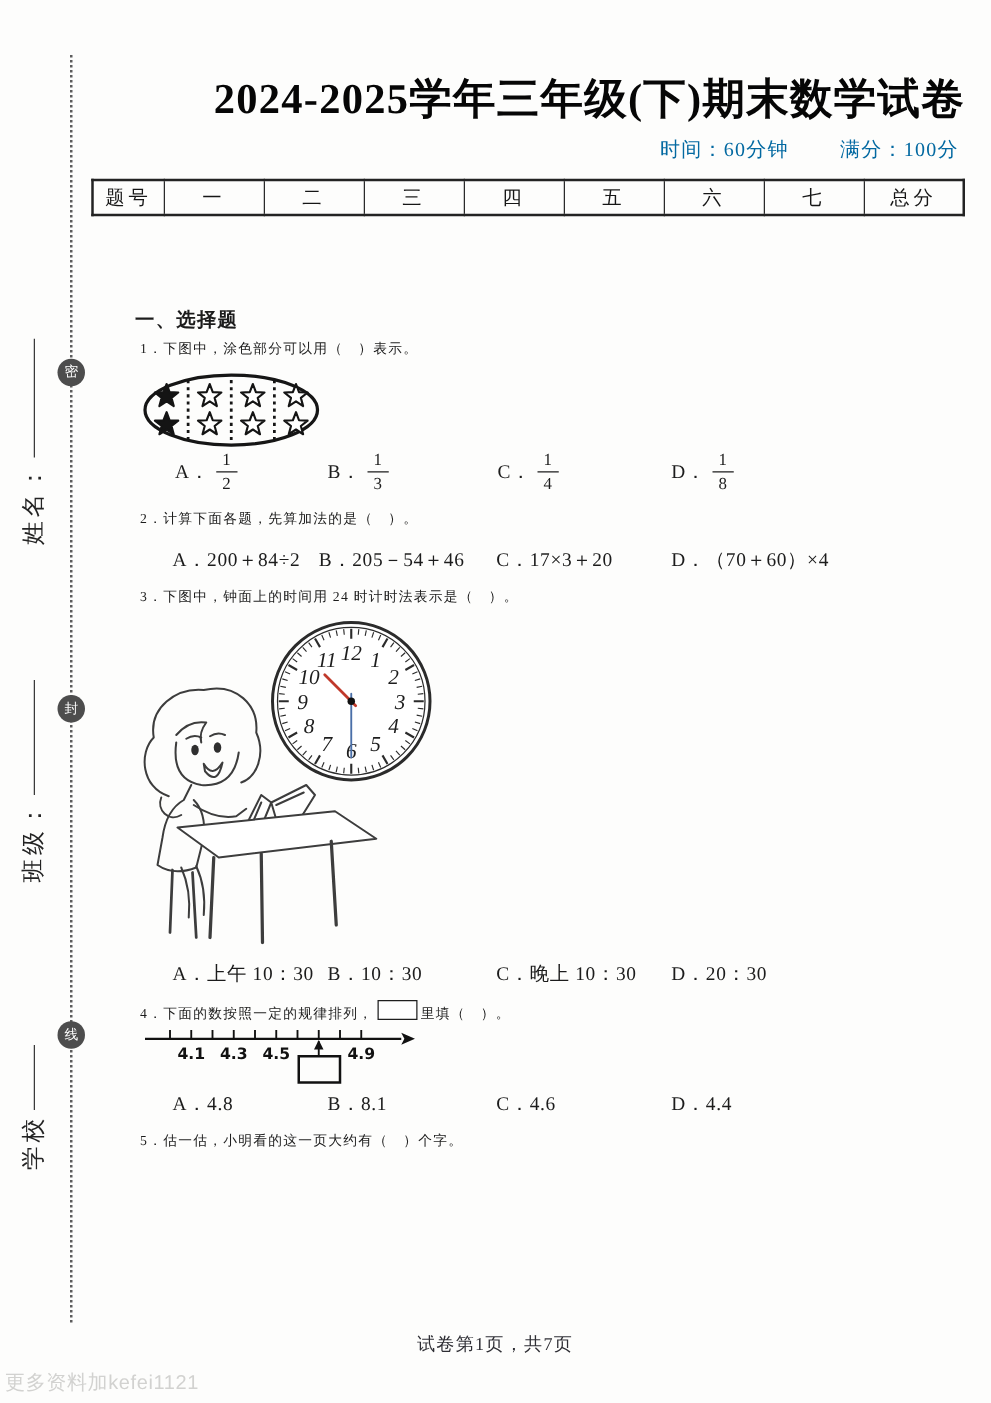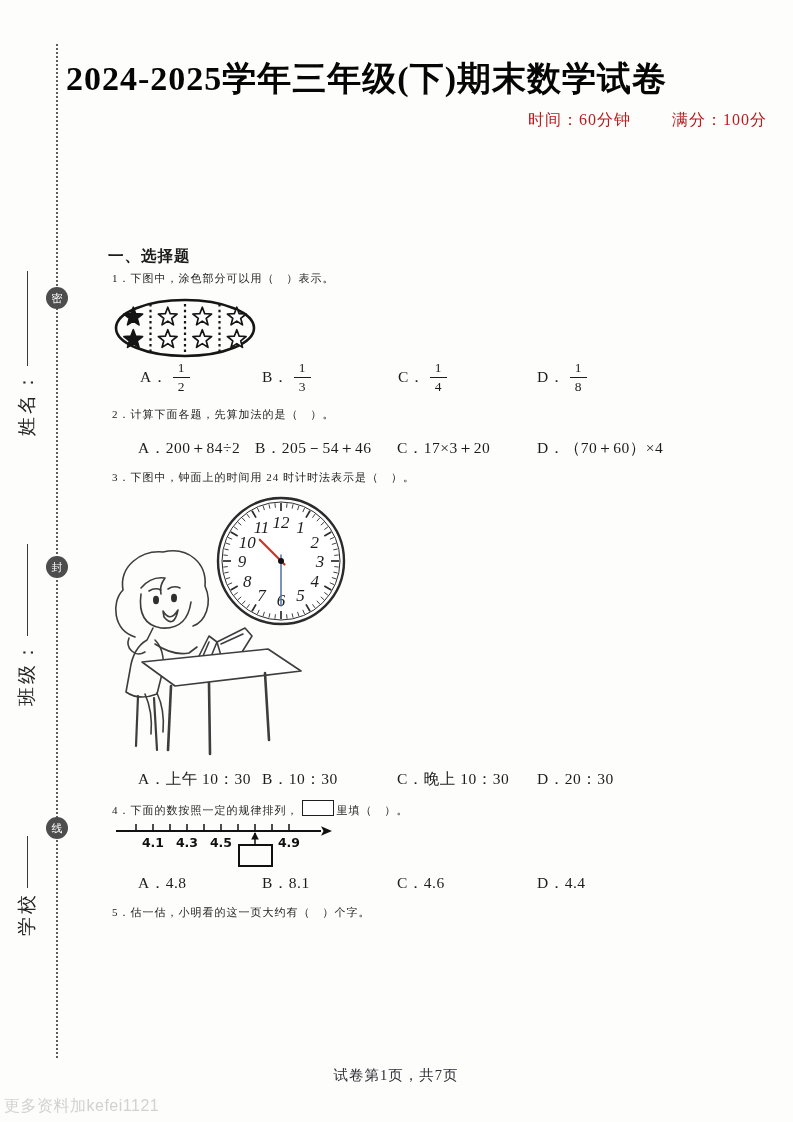--- a/index.html
+++ b/index.html
@@ -3,24 +3,24 @@
 <meta charset="utf-8">
 <style>
   html,body{margin:0;padding:0;}
   body{
     width:793px;height:1122px;position:relative;overflow:hidden;
     background:#fdfdfc;color:#1c1c1c;
     font-family:"Liberation Serif","DejaVu Serif",serif;
   }
   
   .title{
-    position:absolute;top:56px;left:66px;width:706px;text-align:left;
+    position:absolute;top:56px;left:66px;width:706px;text-align:right;
     font-size:34px;font-weight:bold;color:#060606;letter-spacing:1px;white-space:nowrap;
   }
-  .meta{position:absolute;top:110px;right:26px;font-size:16px;color:#b91c1c;letter-spacing:1px;}
+  .meta{position:absolute;top:110px;right:26px;font-size:16px;color:#0369a1;letter-spacing:1px;}
   .meta span{margin-left:36px;}
   
   table.score{
     position:absolute;left:73px;top:143px;border-collapse:collapse;
     border:2.2px solid #232323;table-layout:fixed;
   }
   table.score td{
     border:1.4px solid #2a2a2a;height:26px;text-align:center;
     font-size:15.5px;color:#161616;letter-spacing:3px;padding:0;
   }
@@ -90,20 +90,31 @@
       <col style="width:80px">
       <col style="width:80px">
       <col style="width:80px">
     <col style="width:80px">
       <col style="width:80px">
       <col style="width:80px">
       <col style="width:80px">
       <col style="width:80px">
   </colgroup>
   <tbody>
+      <tr>
+    <td>题号</td>
+    <td>一</td>
+    <td>二</td>
+    <td>三</td>
+    <td>四</td>
+    <td>五</td>
+    <td>六</td>
+    <td>七</td>
+    <td>总分</td>
+  </tr>
 </tbody>
   </table>
 
 <div class="section-title" style="left:108px;top:246px">一、选择题</div>
 
 <div class="q" style="left:112px;top:271px">
   <span>1．</span><span>下图中，涂色部分可以用（　）表示。</span>
 </div>
 <svg width="150" height="64" style="position:absolute;left:112px;top:297px">
     <ellipse cx="73" cy="31" rx="69" ry="28" fill="none" stroke="#161616" stroke-width="2.6"></ellipse>

